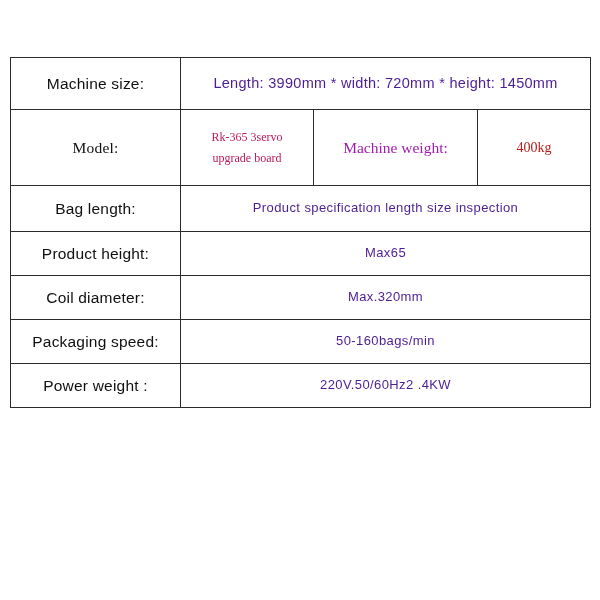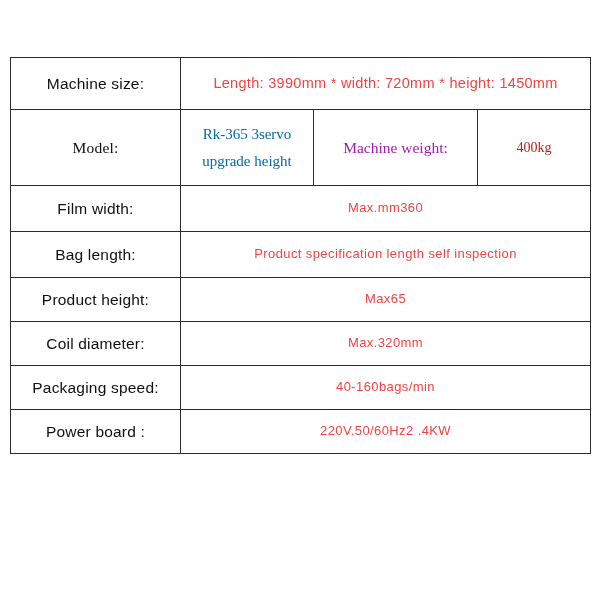--- a/index.html
+++ b/index.html
@@ -39,32 +39,32 @@
     text-align: center;
     font-size: 15.5px;
     line-height: 1.25;
     color: #101010;
     letter-spacing: 0.2px;
   }
   .value-cell {
     text-align: center;
     font-size: 13px;
     line-height: 1.3;
-    color: #ef4444;
+    color: #4c1d95;
     letter-spacing: 0.4px;
   }
   .value-big {
     font-size: 14.5px;
     letter-spacing: 0.3px;
   }
   .model-value {
     text-align: center;
-    font-size: 15px;
+    font-size: 12px;
     line-height: 1.75;
-    color: #0369a1;
+    color: #be185d;
   }
   .model-value .line2 {
     display: block;
   }
   .weight-label {
     text-align: center;
     font-size: 15.5px;
     color: #a21caf;
   }
   .weight-value {
@@ -95,44 +95,40 @@
     </colgroup>
     <tbody>
       <tr class="r1">
         <td class="label-cell">Machine size:</td>
         <td class="value-cell value-big" colspan="3">Length: 3990mm * width: 720mm * height: 1450mm</td>
       </tr>
       <tr class="r2">
         <td class="label-cell">Model:</td>
         <td class="model-value">
           <span>Rk-365 3servo</span>
-          <span class="line2">upgrade height</span>
+          <span class="line2">upgrade board</span>
         </td>
         <td class="weight-label">Machine weight:</td>
         <td class="weight-value">400kg</td>
       </tr>
-      <tr class="r3">
-        <td class="label-cell">Film width:</td>
-        <td class="value-cell" colspan="3">Max.mm360</td>
-      </tr>
       <tr class="r4">
         <td class="label-cell">Bag length:</td>
-        <td class="value-cell" colspan="3">Product specification length self inspection</td>
+        <td class="value-cell" colspan="3">Product specification length size inspection</td>
       </tr>
       <tr class="r6">
         <td class="label-cell">Product height:</td>
         <td class="value-cell" colspan="3">Max65</td>
       </tr>
       <tr class="r7">
         <td class="label-cell">Coil diameter:</td>
         <td class="value-cell" colspan="3">Max.320mm</td>
       </tr>
       <tr class="r8">
         <td class="label-cell">Packaging speed:</td>
-        <td class="value-cell" colspan="3">40-160bags/min</td>
+        <td class="value-cell" colspan="3">50-160bags/min</td>
       </tr>
       <tr class="r9">
-        <td class="label-cell">Power board  :</td>
+        <td class="label-cell">Power weight  :</td>
         <td class="value-cell" colspan="3">220V.50/60Hz2  .4KW</td>
       </tr>
     </tbody>
   </table>
 </div>
 
 </body></html>

